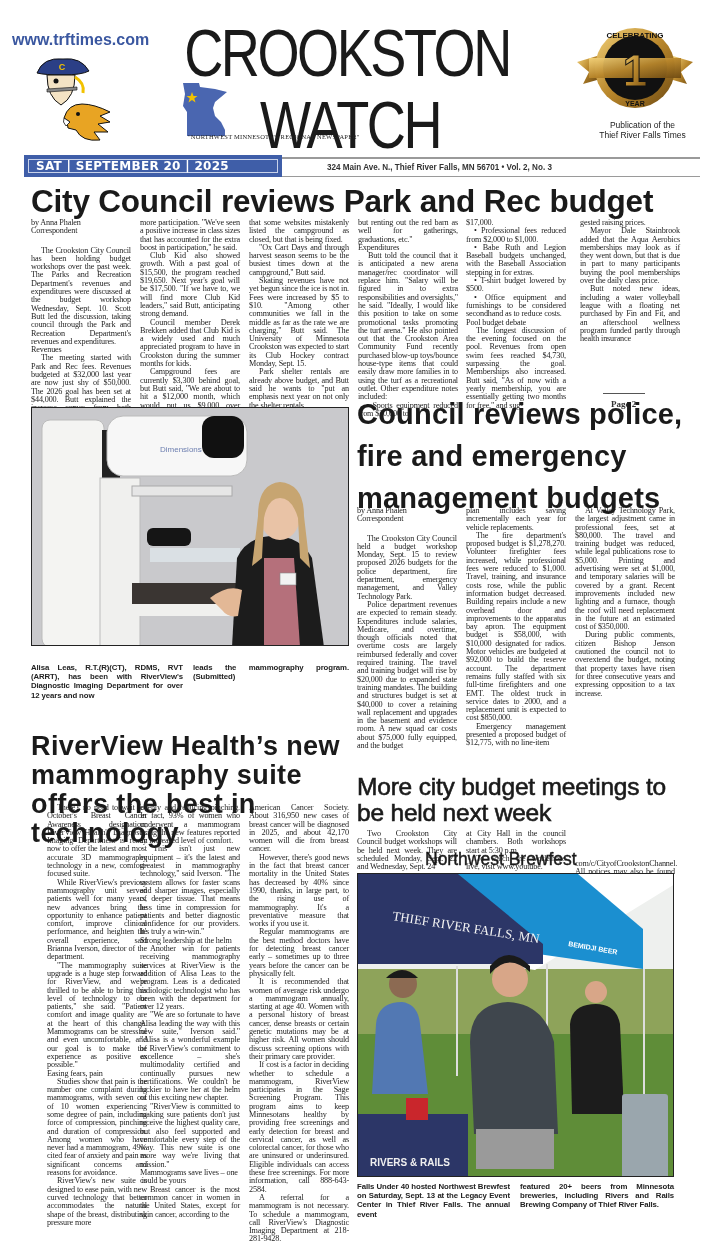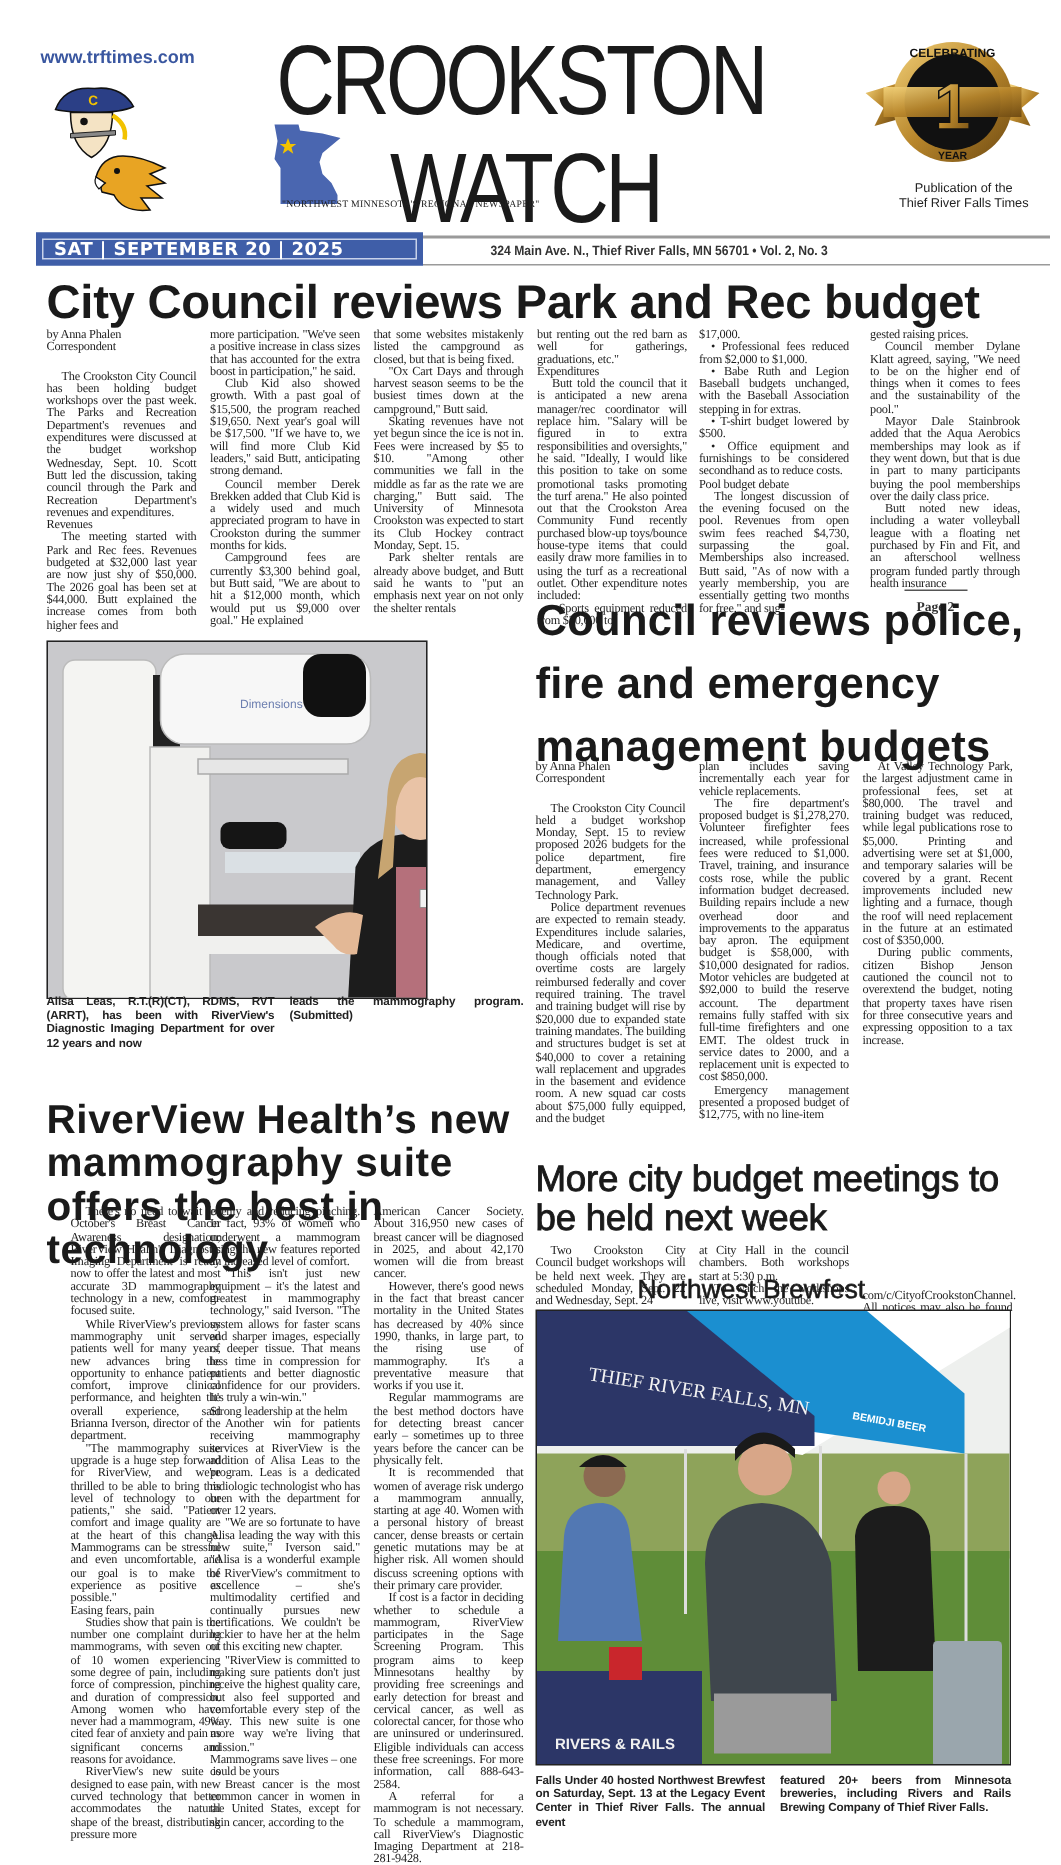--- a/index.html
+++ b/index.html
@@ -1,21 +1,21 @@
 <!DOCTYPE html>
 <html><head>
 <meta charset="utf-8">
 <style>
   * { box-sizing: border-box; margin: 0; padding: 0; }
   html, body { width: 707px; height: 1243px; background: #ffffff; overflow: hidden; }
   body { position: relative; font-family: "Liberation Serif", "DejaVu Serif", serif; color: #1a1a1a; }
   .abs { position: absolute; }
 
   
-  .website { left: 27px; top: 31px; font-family: "Liberation Sans", sans-serif; font-weight: bold; font-size: 12px; color: #3a57a0; }
+  .website { left: 12px; top: 31px; font-family: "Liberation Sans", sans-serif; font-weight: bold; font-size: 16px; color: #3a57a0; }
   .logo-title { left: 132px; top: 20px; width: 430px; text-align: center; font-family: "Liberation Sans", sans-serif; color: #1a1a1a; }
   .logo-line1 { position: absolute; left: 0; top: 0; width: 430px; font-size: 66px; letter-spacing: -3px; font-weight: normal; transform: scaleX(0.82); transform-origin: center; line-height: 66px; }
   .logo-line2 { position: absolute; left: 128px; top: 72px; font-size: 66px; letter-spacing: -3px; transform: scaleX(0.82); transform-origin: left; line-height: 66px; }
   .mn-map { left: 175px; top: 82px; width: 62px; height: 55px; }
   .tagline { left: 188px; top: 133px; font-size: 6.5px; letter-spacing: 0.2px; color: #222; }
   .pub-of { left: 585px; top: 120px; width: 115px; text-align: center; font-family: "Liberation Sans", sans-serif; font-size: 8.5px; line-height: 10px; color: #222; }
   .badge { left: 575px; top: 22px; width: 120px; height: 92px; }
   .mascot1 { left: 33px; top: 55px; width: 58px; height: 55px; }
   .mascot2 { left: 60px; top: 98px; width: 52px; height: 46px; }
   .date-bar { left: 24px; top: 155px; width: 258px; height: 22px; background: #3f5ea8; border: 2px solid #3f5ea8; color: #fff; font-family: "DejaVu Sans", sans-serif; font-weight: bold; font-size: 12px; line-height: 18px; padding-left: 10px; letter-spacing: 0.3px; }
@@ -135,28 +135,27 @@
   <p class="noind">$17,000.</p>
   <p class="bullet">• Professional fees reduced from $2,000 to $1,000.</p>
   <p class="bullet">• Babe Ruth and Legion Baseball budgets unchanged, with the Baseball Association stepping in for extras.</p>
   <p class="bullet">• T-shirt budget lowered by $500.</p>
   <p class="bullet">• Office equipment and furnishings to be considered secondhand as to reduce costs.</p>
   <p class="sub">Pool budget debate</p>
   <p>The longest discussion of the evening focused on the pool. Revenues from open swim fees reached $4,730, surpassing the goal. Memberships also increased. Butt said, "As of now with a yearly membership, you are essentially getting two months for free," and sug-</p>
 </div>
 <div class="abs col" style="left:567px;top:219px;width:100px;margin-left:13px;">
   <p class="noind">gested raising prices.</p>
-  <p>Council member Dylane Klatt agreed, saying, "We need to be on the higher end of things when it comes to fees and the sustainability of the pool."</p>
   <p>Mayor Dale Stainbrook added that the Aqua Aerobics memberships may look as if they went down, but that is due in part to many participants buying the pool memberships over the daily class price.</p>
   <p>Butt noted new ideas, including a water volleyball league with a floating net purchased by Fin and Fit, and an afterschool wellness program funded partly through health insurance</p>
 </div>
 <div class="abs page-rule"></div>
 <div class="abs page-ref">Page 2</div>
 
-<div class="abs photo" style="left:31px;top:427px;width:254px;height:239px;background:#cfcfd1;">
+<div class="abs photo" style="left:31px;top:407px;width:318px;height:239px;background:#cfcfd1;">
   <svg width="318" height="239" viewBox="0 0 318 239">
     <rect width="318" height="239" fill="#c9c9cc"></rect>
     <rect x="10" y="12" width="62" height="227" rx="8" fill="#f4f4f2" stroke="#bbb"></rect>
     <rect x="70" y="22" width="18" height="50" fill="#222"></rect>
     <rect x="75" y="8" width="140" height="60" rx="16" fill="#f7f7f7" stroke="#bbb"></rect>
     <rect x="170" y="8" width="42" height="42" rx="12" fill="#111"></rect>
     <text x="128" y="44" font-size="8" fill="#6d7fb0" font-family="Liberation Sans, sans-serif">Dimensions</text>
     <rect x="68" y="70" width="40" height="169" fill="#f0f0ee" stroke="#bbb"></rect>
     <rect x="100" y="78" width="100" height="10" fill="#e6e6e6" stroke="#aaa"></rect>
     <rect x="115" y="120" width="44" height="18" rx="6" fill="#151515"></rect>

